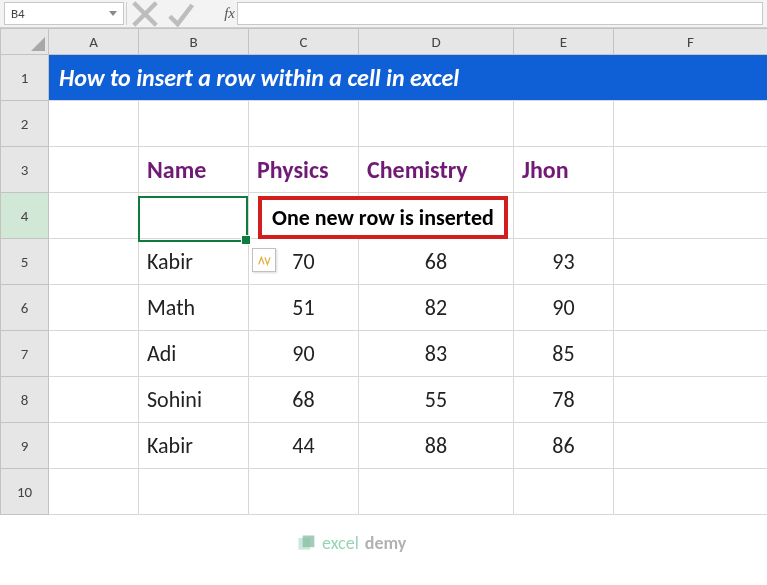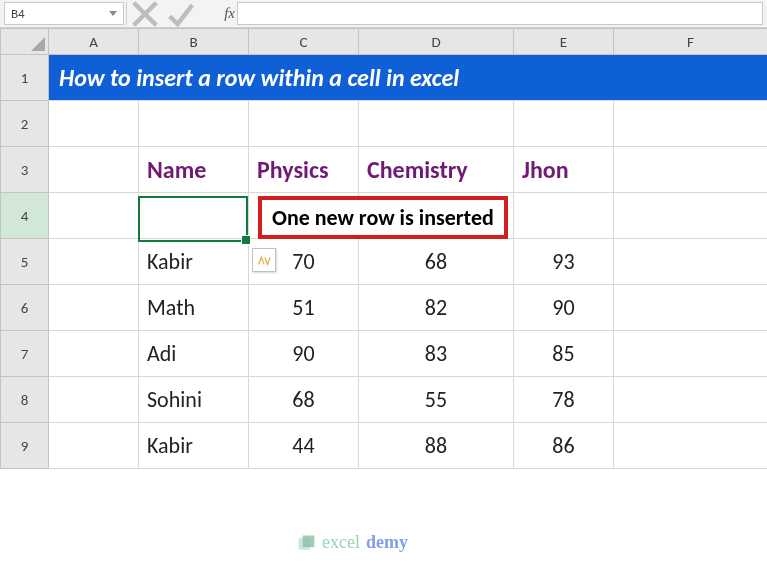--- a/index.html
+++ b/index.html
@@ -150,21 +150,21 @@
     position: absolute;
     display: flex;
     align-items: center;
     gap: 6px;
     color: #3fb07a;
     opacity: 0.55;
     font-size: 18px;
     z-index: 3;
   }
   .wm svg { width: 20px; height: 20px; }
-  .wm .bold { font-weight: bold; color: #1d4ed8; }
+  .wm .bold { font-weight: bold; color: #737373; }
 
   .row-sel th.rowh { background: #d2e8d6; }
 
   
   col.c-a { width: 90px; }
   col.c-b { width: 110px; }
   col.c-c { width: 110px; }
   col.c-d { width: 155px; }
   col.c-e { width: 100px; }
   col.c-f { width: 154px; }
@@ -290,34 +290,43 @@
     <tr>
       <th class="rowh">9</th>
       <td class="cell"></td>
       <td class="cell">Kabir</td>
       <td class="cell num">44</td>
       <td class="cell num">88</td>
       <td class="cell num">86</td>
       <td class="cell"></td>
     </tr>
 
+    <tr>
+      <th class="rowh">10</th>
+      <td class="cell"></td>
+      <td class="cell"></td>
+      <td class="cell"></td>
+      <td class="cell"></td>
+      <td class="cell"></td>
+      <td class="cell"></td>
+    </tr>
   </tbody>
     </table>
 
   <div class="sel-box" style="left:138px; top:168px; width:110px; height:46px;"></div>
 
   <div class="paste-opt" style="left:252px; top:220px;">
     <svg viewBox="0 0 16 16">
       <path d="M2 13 L5 5 L8 13 M9 5 L12 13 L15 5" stroke="#e0b040" stroke-width="1.5" fill="none"></path>
     </svg>
   </div>
 
   <div class="callout" style="left:258px; top:168px;">One new row is inserted</div>
 
-  <div class="wm" style="left:296px; top:504px;font-family:Liberation Serif, serif;">
+  <div class="wm" style="left:296px; top:504px;">
     <svg viewBox="0 0 24 24">
       <rect x="3" y="6" width="14" height="14" fill="#3fb07a" opacity="0.5"></rect>
       <rect x="8" y="3" width="14" height="14" fill="#2f8c5f" opacity="0.8"></rect>
     </svg>
     <span>excel</span>
       <span class="bold">demy</span>
   </div>
 </div>
 
 </body></html>

